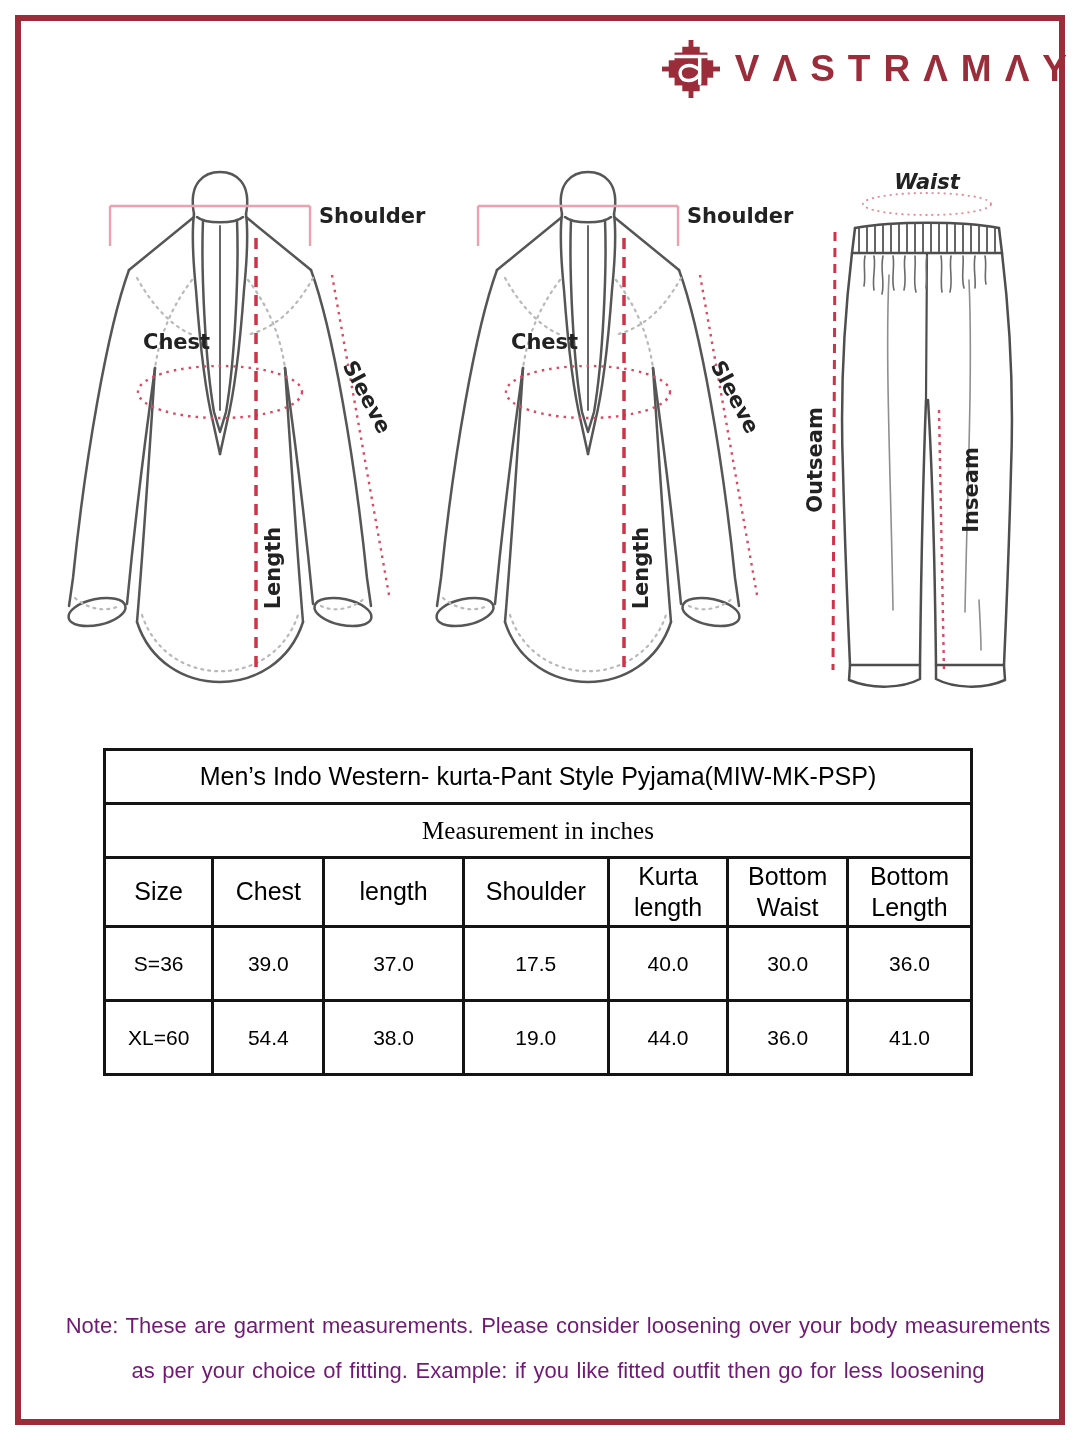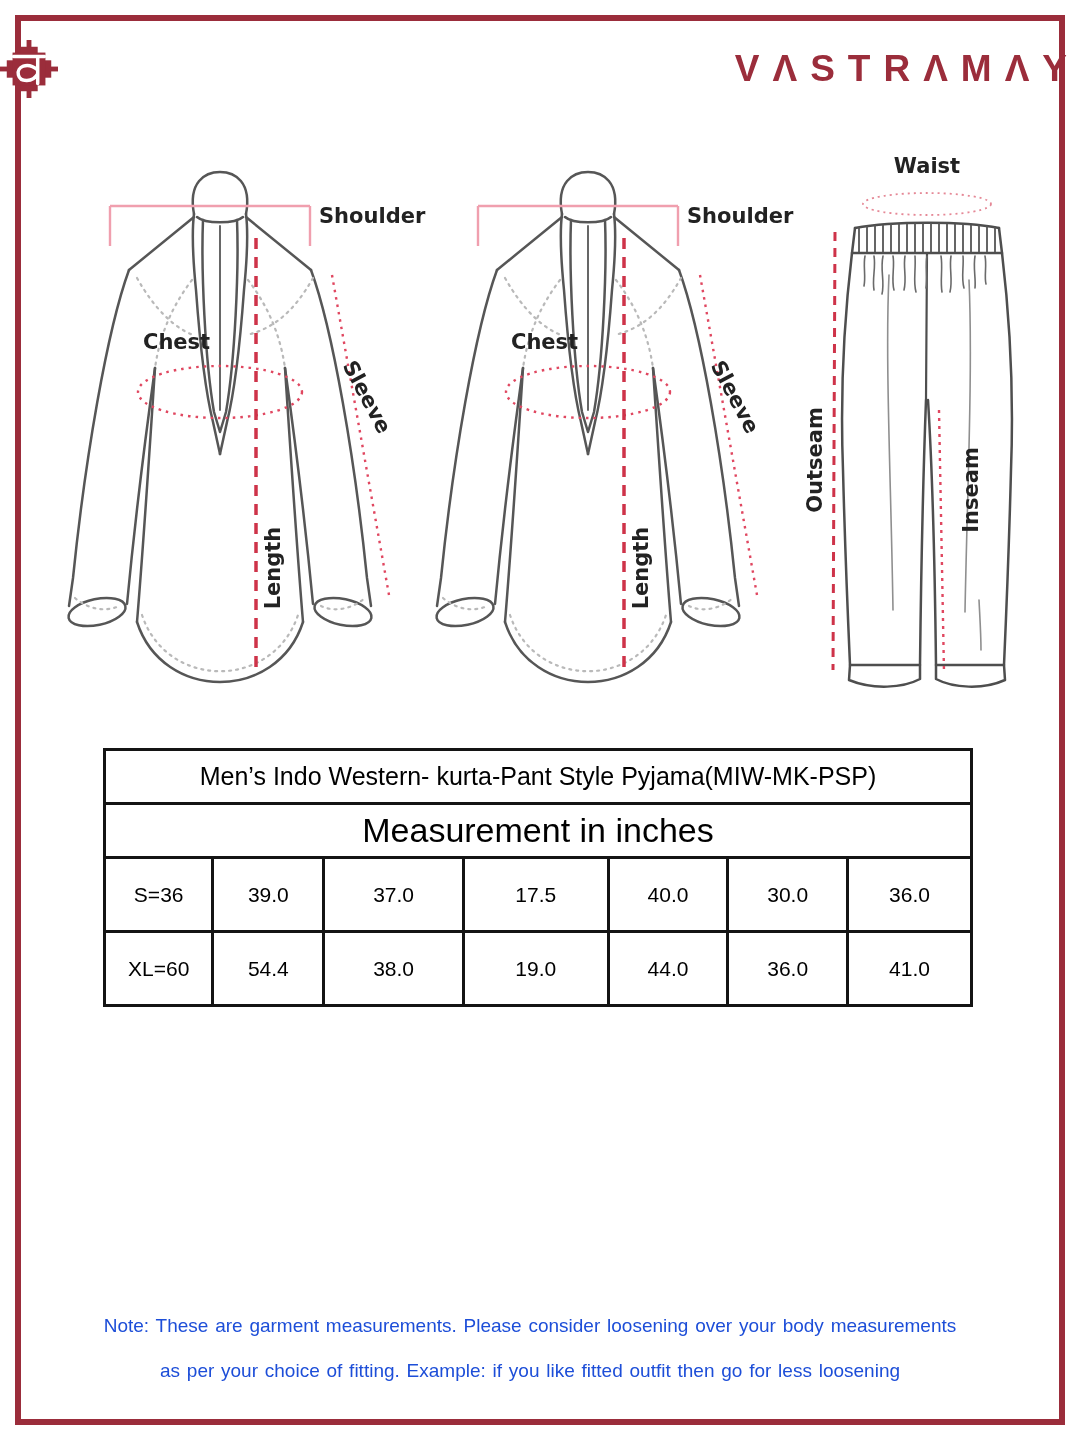--- a/index.html
+++ b/index.html
@@ -4,53 +4,53 @@
 <style>
   html,body{margin:0;padding:0;}
   body{
     width:1080px;height:1440px;position:relative;background:#ffffff;
     font-family:"Liberation Sans",sans-serif;color:#000;overflow:hidden;
   }
   .frame{position:absolute;inset:15px;border:6px solid #9B2D3B;pointer-events:none;}
 
   
   .brand{position:absolute;top:34px;left:0;right:0;height:70px;
-    display:flex;justify-content:space-between;align-items:center;gap:9px;}
+    display:flex;justify-content:flex-end;align-items:center;gap:9px;}
   .wordmark{font-size:37px;font-weight:bold;letter-spacing:13px;color:#9B2D3B;
     font-family:"Liberation Sans",sans-serif;white-space:nowrap;padding-left:6px;}
 
   
   .diagrams{position:absolute;top:160px;left:45px;display:flex;gap:8px;}
   .fig{position:relative;margin:0;padding:0;}
   .fig-kurta{width:360px;height:560px;}
   .fig-pant{width:260px;height:560px;margin-left:12px;}
   .fig svg{position:absolute;left:0;top:0;}
   .dlabel{position:absolute;font-family:"DejaVu Sans",sans-serif;font-weight:bold;
     font-size:21px;color:#222;white-space:nowrap;}
   .rot{transform:translate(-50%,-50%) rotate(-90deg);}
   .lbl-shoulder{left:274px;top:44px;}
   .lbl-chest{left:98px;top:170px;}
   .lbl-sleeve{left:322px;top:237px;transform:translate(-50%,-50%) rotate(62deg);}
   .lbl-length{left:228px;top:408px;}
-  .lbl-waist{left:134px;top:6px;transform:translate(-50%,-50%);}
+  .lbl-waist{left:134px;top:22px;transform:translate(-50%,-50%);font-style:italic;}
   .lbl-outseam{left:22px;top:300px;}
   .lbl-inseam{left:178px;top:330px;}
 
   
   .size-table{position:absolute;top:748px;left:103px;width:870px;
     border-collapse:collapse;table-layout:fixed;text-align:center;border-radius:16px;}
   .size-table td,.size-table th{border:3px solid #141414;font-weight:normal;padding:0 4px;}
   .t-title td{height:51px;font-size:25px;}
-  .t-sub td{height:51px;font-size:34px;}
+  .t-sub td{height:51px;font-size:25px;font-family:Liberation Serif, serif;}
   .size-table th{height:66px;font-size:25px;line-height:1.25;}
   .t-row td{height:71px;font-size:21px;}
 
   
-  .note{position:absolute;top:1303px;left:36px;width:988px;
-    font-family:"Liberation Sans",sans-serif;font-size:19px;color:#1d4ed8;
+  .note{position:absolute;top:1303px;left:64px;width:988px;
+    font-family:"Liberation Sans",sans-serif;font-size:22px;color:#701a75;
     line-height:45px;word-spacing:1.5px;}
   .note-l1{white-space:nowrap;text-align:center;}
   .note-l2{white-space:nowrap;text-align:center;}
 </style>
 </head>
 <body>
 
 <div class="frame"></div>
 
 <header class="brand">
@@ -202,20 +202,29 @@
       <col style="width:13.8%">
       <col style="width:14.3%">
   </colgroup>
   <tbody>
     <tr class="t-title">
       <td colspan="7">Men’s Indo Western- kurta-Pant Style Pyjama(MIW-MK-PSP)</td>
     </tr>
     <tr class="t-sub">
       <td colspan="7">Measurement in inches</td>
     </tr>
+    <tr>
+      <th>Size</th>
+      <th>Chest</th>
+      <th>length</th>
+      <th>Shoulder</th>
+      <th>Kurta length</th>
+      <th>Bottom Waist</th>
+      <th>Bottom Length</th>
+    </tr>
     <tr class="t-row">
       <td>S=36</td>
       <td>39.0</td>
       <td>37.0</td>
       <td>17.5</td>
       <td>40.0</td>
       <td>30.0</td>
       <td>36.0</td>
     </tr>
     <tr class="t-row">

